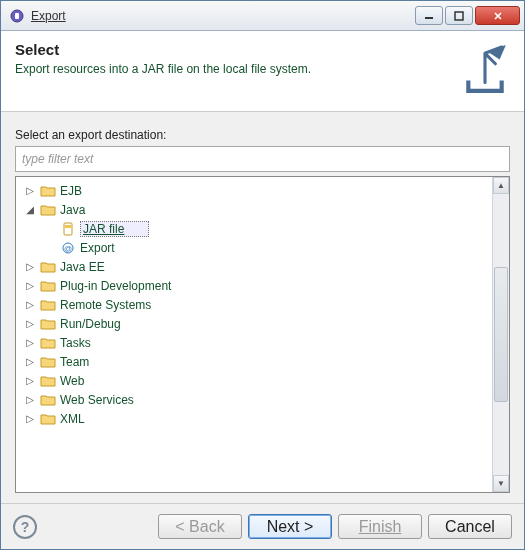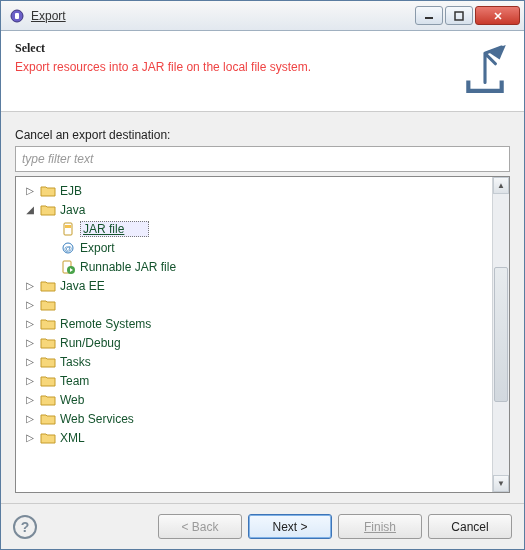--- a/index.html
+++ b/index.html
@@ -33,22 +33,22 @@
     border-color: #9a2e22; color: #fff;
   }
   .header {
     background: #fff;
     border-bottom: 1px solid #ccc;
     padding: 10px 14px 16px 14px;
     display: flex; align-items: flex-start;
     position: relative;
   }
   .header .htext { flex: 1; }
-  .header h1 { margin: 0 0 4px 0; font-size: 12px; font-weight: bold; color: #222; font-family: Liberation Serif, serif; }
-  .header p { margin: 0; color: #ef4444; }
+  .header h1 { margin: 0 0 4px 0; font-size: 15px; font-weight: bold; color: #222; }
+  .header p { margin: 0; color: #14532d; }
   .header .bigicon { width: 50px; height: 50px; margin-left: 8px; margin-top: 4px; }
   .body {
     flex: 1; padding: 10px 14px; display: flex; flex-direction: column; min-height: 0;
   }
   .label { margin: 6px 0 4px 0; color: #222; }
   .filter {
     height: 22px; border: 1px solid #a8a8a8; background: #fff;
     padding: 12px 6px; color: #999; display: flex; align-items: center;
     font-style: italic;
   }
@@ -97,21 +97,21 @@
     width: 24px; height: 24px; border-radius: 50%;
     border: 2px solid #7a8a99; color: #7a8a99;
     display: flex; align-items: center; justify-content: center;
     font-weight: bold; font-size: 14px; margin-right: auto;
   }
   .btn {
     min-width: 84px; height: 25px; margin-left: 6px;
     border: 1px solid #9a9a9a; border-radius: 3px;
     background: linear-gradient(#fafafa,#e5e5e5);
     color: #222; display: inline-flex; align-items: center; justify-content: center;
-    font-size: 12px;
+    font-size: 16px;
   }
   .btn.disabled { color: #9a9a9a; }
   .btn.default {
     border-color: #3d74b7;
     box-shadow: 0 0 0 1px #7fb1e6 inset;
     background: linear-gradient(#f2f8ff,#dceaf9);
   }
 </style>
 </head>
 <body>
@@ -153,21 +153,21 @@
     <div class="bigicon">
       <svg viewBox="0 0 48 48">
         <path d="M8 34 L8 44 L40 44 L40 34" fill="none" stroke="#4a6d94" stroke-width="4"></path>
         <path d="M24 36 L24 8 M24 8 L34 18 M24 8 L40 2" fill="none" stroke="#4a6d94" stroke-width="3" stroke-linecap="round"></path>
         <path d="M26 6 L44 0 L38 14 Z" fill="#4a6d94"></path>
       </svg>
     </div>
   </div>
 
   <div class="body">
-    <div class="label">Cancel an export destination:</div>
+    <div class="label">Select an export destination:</div>
     <div class="filter">type filter text</div>
 
     <div class="treewrap">
       <div class="tree" id="tree">
           <div class="node lvl0">
             <span class="twisty">▷</span>
             <span class="nodeicon">
               <svg width="16" height="16" viewBox="0 0 16 16">
                 <path d="M1 4 L6 4 L7 5 L15 5 L15 13 L1 13 Z" fill="#f7d77a" stroke="#c59b2a"></path>
               </svg>
@@ -196,47 +196,37 @@
           <div class="node lvl1">
             <span class="twisty blank">·</span>
             <span class="nodeicon">
               <svg width="16" height="16" viewBox="0 0 16 16">
                 <circle cx="8" cy="8" r="5" fill="#fff" stroke="#3a7fbf"></circle>
                 <text x="8" y="11" text-anchor="middle" font-size="8" fill="#3a7fbf">@</text>
               </svg>
             </span>
             <span class="nodelabel">Export</span>
           </div>
-          <div class="node lvl1">
-            <span class="twisty blank">·</span>
-            <span class="nodeicon">
-              <svg width="16" height="16" viewBox="0 0 16 16">
-                <rect x="3" y="2" width="8" height="12" rx="1" fill="#fff" stroke="#c59b2a"></rect>
-                <circle cx="11" cy="11" r="4" fill="#4aa34a"></circle>
-                <path d="M10 9 L13 11 L10 13 Z" fill="#fff"></path>
-              </svg>
-            </span>
-            <span class="nodelabel">Runnable JAR file</span>
-          </div>
           <div class="node lvl0">
             <span class="twisty">▷</span>
             <span class="nodeicon">
               <svg width="16" height="16" viewBox="0 0 16 16">
                 <path d="M1 4 L6 4 L7 5 L15 5 L15 13 L1 13 Z" fill="#f7d77a" stroke="#c59b2a"></path>
               </svg>
             </span>
             <span class="nodelabel">Java EE</span>
           </div>
           <div class="node lvl0">
             <span class="twisty">▷</span>
             <span class="nodeicon">
               <svg width="16" height="16" viewBox="0 0 16 16">
                 <path d="M1 4 L6 4 L7 5 L15 5 L15 13 L1 13 Z" fill="#f7d77a" stroke="#c59b2a"></path>
               </svg>
             </span>
+            <span class="nodelabel">Plug-in Development</span>
           </div>
           <div class="node lvl0">
             <span class="twisty">▷</span>
             <span class="nodeicon">
               <svg width="16" height="16" viewBox="0 0 16 16">
                 <path d="M1 4 L6 4 L7 5 L15 5 L15 13 L1 13 Z" fill="#f7d77a" stroke="#c59b2a"></path>
               </svg>
             </span>
             <span class="nodelabel">Remote Systems</span>
           </div>

